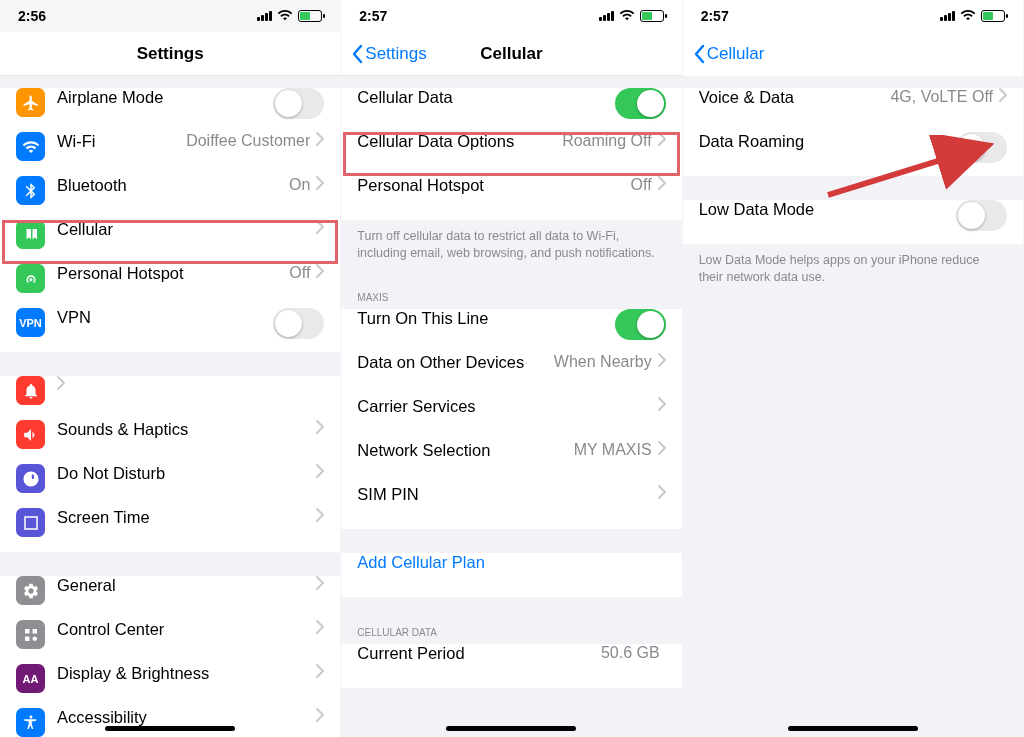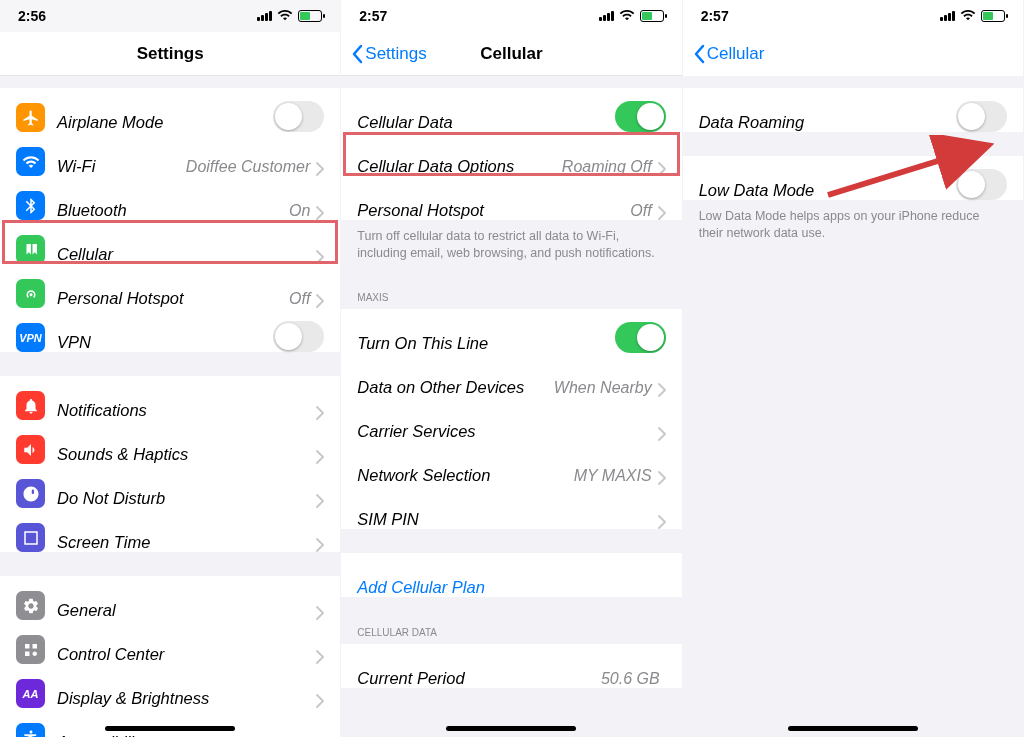--- a/index.html
+++ b/index.html
@@ -101,24 +101,23 @@
   .footer-note {
     font-size: 12.5px;
     color: var(--text-secondary);
     padding: 8px 16px 0;
     line-height: 1.35;
   }
   .cell {
     background: #fff;
     min-height: 44px;
     display: flex;
-    align-items: flex-end;
+    align-items: flex-start;
     padding: 0 16px 0 0;
     position: relative;
-    font-style: italic;
   }
   .cell .icon {
     width: 29px; height: 29px;
     border-radius: 6.5px;
     margin: 0 12px 0 16px;
     display: flex; align-items:center; justify-content:center;
     color: #fff;
     font-size: 16px;
     flex-shrink:0;
   }
@@ -283,21 +282,20 @@
       </div>
       <div class="section">
         <div>
           <div>
             <div class="cell">
               <span class="icon" style="background: rgb(255, 59, 48);">
                 <svg viewBox="0 0 24 24" fill="#fff">
                   <path d="M12 22c1.1 0 2-.9 2-2h-4c0 1.1.9 2 2 2zm6-6v-5c0-3.07-1.63-5.64-4.5-6.32V4c0-.83-.67-1.5-1.5-1.5S10.5 3.17 10.5 4v.68C7.64 5.36 6 7.92 6 11v5l-2 2v1h16v-1l-2-2z"></path>
                 </svg>
               </span>
-              <span class="label">Notifications</span>
               <svg viewBox="0 0 8 14" class="chevron">
                 <path d="M1 1l6 6-6 6" fill="none" stroke="currentColor" stroke-width="1.8" stroke-linecap="round" stroke-linejoin="round"></path>
               </svg>
             </div>
           </div>
           <div>
             <div class="cell">
               <span class="icon" style="background: rgb(255, 59, 48);">
                 <svg viewBox="0 0 24 24" fill="#fff">
                   <path d="M3 9v6h4l5 5V4L7 9H3zm13.5 3c0-1.77-1.02-3.29-2.5-4.03v8.05c1.48-.73 2.5-2.25 2.5-4.02z"></path>
@@ -360,21 +358,21 @@
                 </svg>
               </span>
               <span class="label">Control Center</span>
               <svg viewBox="0 0 8 14" class="chevron">
                 <path d="M1 1l6 6-6 6" fill="none" stroke="currentColor" stroke-width="1.8" stroke-linecap="round" stroke-linejoin="round"></path>
               </svg>
             </div>
           </div>
           <div>
             <div class="cell">
-              <span class="icon" style="background: #6d28d9; font-size: 11px; font-weight: 700;">AA</span>
+              <span class="icon" style="background: #701a75; font-size: 11px; font-weight: 700;">AA</span>
               <span class="label">Display &amp; Brightness</span>
               <svg viewBox="0 0 8 14" class="chevron">
                 <path d="M1 1l6 6-6 6" fill="none" stroke="currentColor" stroke-width="1.8" stroke-linecap="round" stroke-linejoin="round"></path>
               </svg>
             </div>
           </div>
           <div>
             <div class="cell">
               <span class="icon" style="background: rgb(0, 122, 255);">
                 <svg viewBox="0 0 24 24" fill="#fff">
@@ -551,20 +549,29 @@
           <path d="M10 2L3 10l7 8" fill="none" stroke="currentColor" stroke-width="2.5" stroke-linecap="round" stroke-linejoin="round"></path>
         </svg>
       <span>Cellular</span>
     </span>
   </div>
   <div class="scroll" id="col3-body">
       <div class="section">
         <div>
           <div>
             <div class="cell no-icon">
+              <span class="label">Voice &amp; Data</span>
+              <span class="value">4G, VoLTE Off</span>
+              <svg viewBox="0 0 8 14" class="chevron">
+                <path d="M1 1l6 6-6 6" fill="none" stroke="currentColor" stroke-width="1.8" stroke-linecap="round" stroke-linejoin="round"></path>
+              </svg>
+            </div>
+          </div>
+          <div>
+            <div class="cell no-icon">
               <span class="label">Data Roaming</span>
               <div class="toggle">
                 <span class="knob"></span>
               </div>
             </div>
           </div>
         </div>
       </div>
       <div class="section">
         <div>

